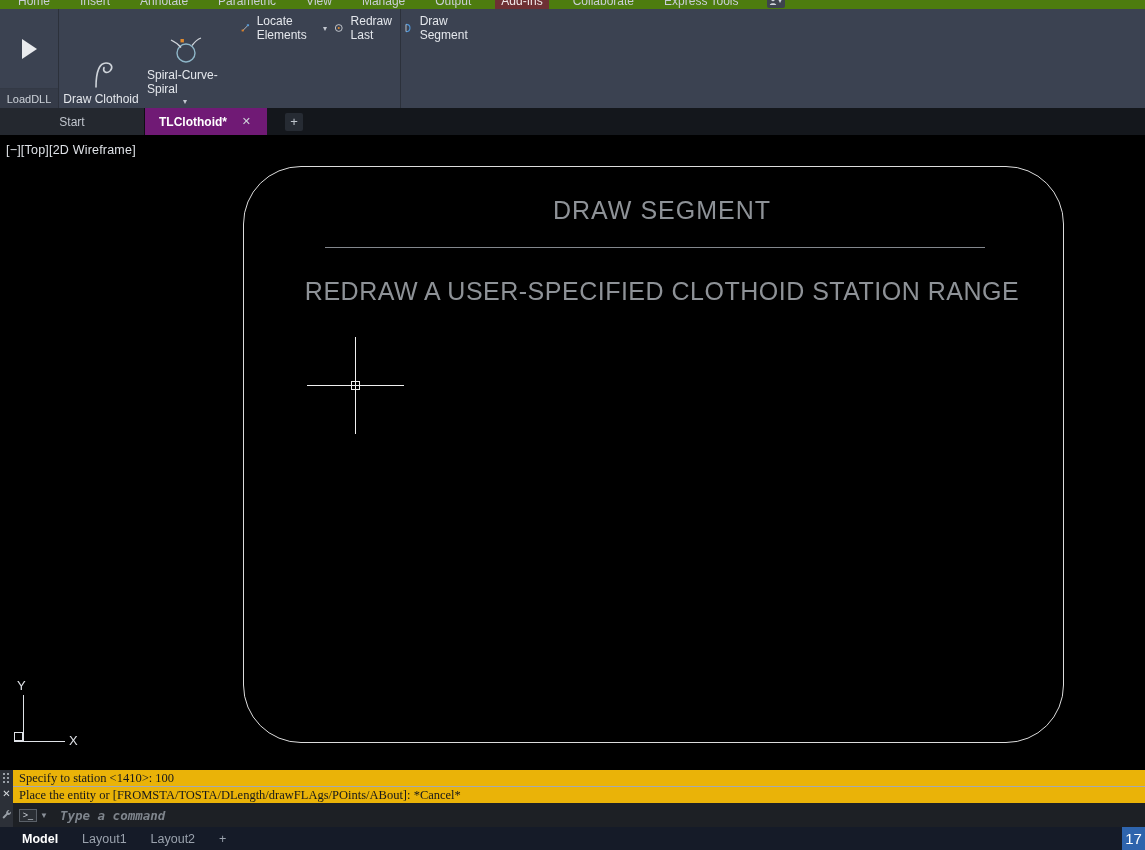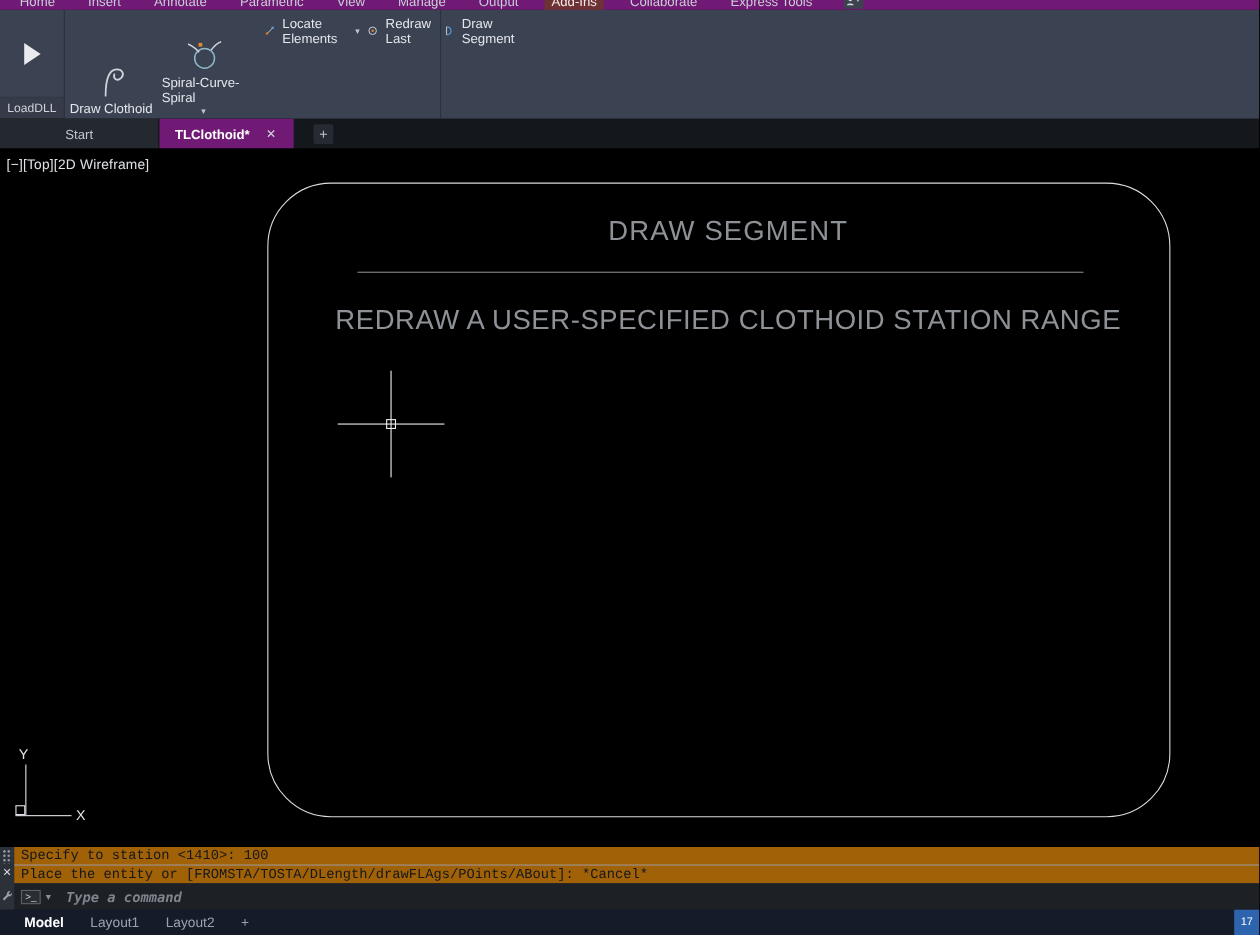--- a/index.html
+++ b/index.html
@@ -6,21 +6,21 @@
   html,body { background:#000; }
   body { font-family:"Liberation Sans", sans-serif; }
   #app {
     position:relative; width:1145px; height:850px; overflow:hidden;
     background:#000; user-select:none;
   }
 
   
   .tabstrip {
     position:absolute; top:0; left:0; width:100%; height:9px;
-    background:#701a75; overflow:hidden;
+    background:#4d7c0f; overflow:hidden;
   }
   .tabstrip-row {
     display:flex; gap:18px; padding-left:12px; white-space:nowrap;
     font-size:12px; line-height:16px; color:#c9ced6; margin-top:-7px;
     align-items:center;
   }
   .ribbon-tab { padding:0 6px; cursor:pointer; }
   .ribbon-tab.active { background:#6e3134; color:#f0e9e9; }
   .signin-box {
     width:18px; height:14px; background:#3d434e; border-radius:2px;
@@ -132,22 +132,22 @@
   }
   .drag-dots {
     width:9px; height:13px;
     background-image:radial-gradient(#9aa0a8 1px, transparent 1.2px);
     background-size:4px 4px; cursor:grab;
   }
   .gutter-close { color:#d6dade; font-size:10px; line-height:12px; cursor:pointer; }
   .gutter-wrench { margin-top:6px; cursor:pointer; }
   .cmd-main { flex:1; display:flex; flex-direction:column; }
   .hist-line {
-    height:16px; background:#a16207; color:#15171c;
-    font-family:Liberation Mono, monospace; font-size:12.5px; line-height:16px;
+    height:16px; background:#eab308; color:#15171c;
+    font-family:Liberation Serif, serif; font-size:12.5px; line-height:16px;
     padding-left:6px; white-space:nowrap; overflow:hidden;
   }
   .hist-line.first { border-bottom:1px solid #a3a9b4; height:17px; line-height:16px; }
   .cmd-input-row {
     flex:1; background:#1d2025; display:flex; align-items:center; padding-left:6px;
   }
   .prompt-box {
     width:18px; height:13px; border:1px solid #5a6068; background:#2a2e34;
     color:#cdd2d9; font-size:9px; line-height:11px; text-align:center; cursor:pointer;
   }
@@ -160,21 +160,21 @@
   
   .statusbar {
     position:absolute; top:827px; left:0; width:100%; height:23px;
     background:#151b28; display:flex; align-items:center; gap:24px;
     padding-left:22px; font-size:12.5px; color:#9aa2ad;
   }
   .stab { cursor:pointer; }
   .stab.active { color:#ffffff; font-weight:bold; }
   .status-right {
     position:absolute; right:0; top:0; height:100%; width:23px;
-    background:#2e64ad; color:#fff; font-size:10px;
+    background:#2e64ad; color:#fff; font-size:15px;
     display:flex; align-items:center; justify-content:center;
   }
   svg { display:block; }
 </style>
 </head>
 <body>
 
 <div id="app">
 
   <div class="tabstrip">

